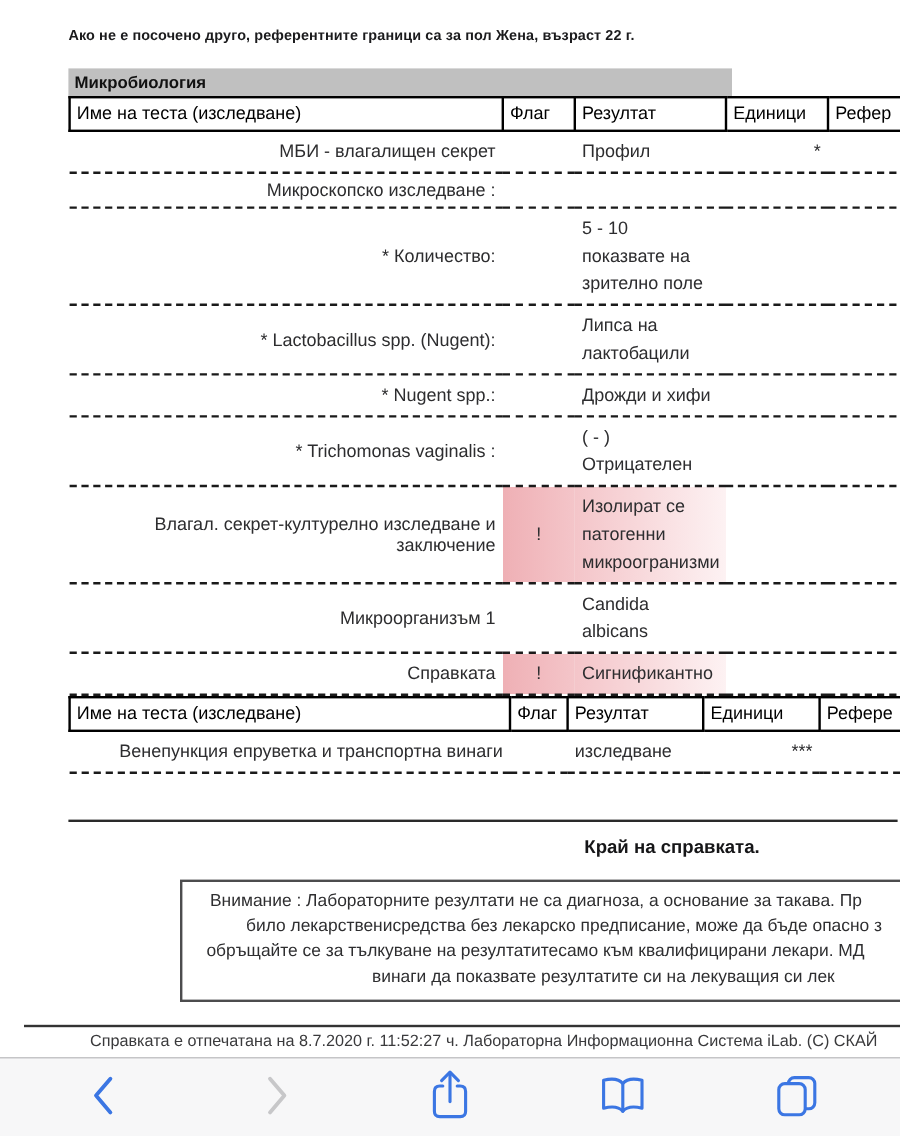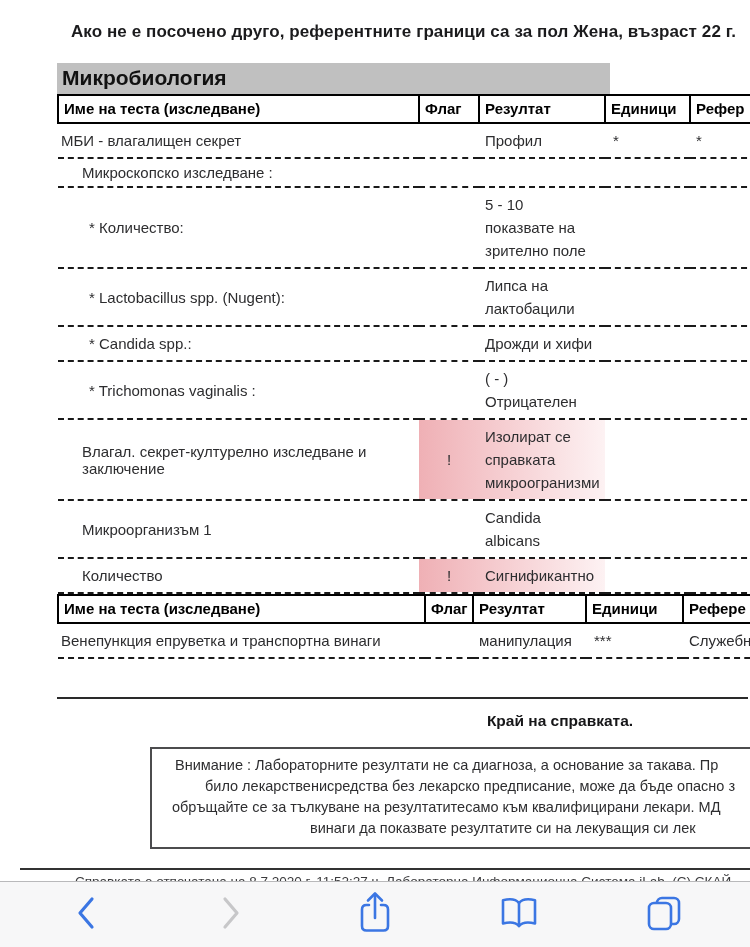--- a/index.html
+++ b/index.html
@@ -3,38 +3,39 @@
 <meta charset="utf-8">
 <style>
   * { margin:0; padding:0; box-sizing:border-box; }
   html,body { width:750px; height:947px; }
   body {
     position:relative; overflow:hidden; background:#ffffff;
     font-family:"Liberation Sans","DejaVu Sans",sans-serif;
     color:#2d2d2f;
   }
   .doc { padding:22px 0 0 57px; }
-  .title { font-weight:bold; font-size:17px; color:#1b1b1d; letter-spacing:.1px;text-align:center; }
+  .title { font-weight:bold; font-size:12px; color:#1b1b1d; letter-spacing:.1px; }
 
   .section-bar {
     margin-top:21px; width:553px; background:#c0c0c0; color:#111;
-    font-weight:bold; font-size:21px; padding:3px 6px 4px 5px;
+    font-weight:bold; font-size:14px; padding:3px 6px 4px 5px;
   }
   table { border-collapse:collapse; table-layout:fixed; font-size:15px; }
   table.t1 { width:832px; }
   table.t2 { width:825px; }
   th {
     border:2px solid #000; background:#fff; color:#000;
-    font-size:15px; font-weight:bold; text-align:left; padding:4px 6px 5px 5px;
+    font-size:15px; font-weight:normal; text-align:left; padding:4px 6px 5px 5px;
     overflow:hidden; white-space:nowrap;
   }
   th.right { }
   td {
     border-bottom:2px dashed #1a1a1a; padding:5px 6px; vertical-align:middle;
     overflow:hidden;
+    text-align:right;
   }
   td.name { padding-left:3px; }
   td.ind1 { padding-left:24px; }
   td.ind2 { padding-left:31px; }
   td.flag { text-align:center; }
   td.result { text-align:left; }
   td.units { padding-left:8px; }
   .rline { display:block; line-height:23px; }
   tr.hl td.flag   { background:linear-gradient(90deg,#efb0b5 0%,#f4c5c9 100%); }
   tr.hl td.result { background:linear-gradient(90deg,#f4c5c9 0%,#fdf2f3 100%); }
@@ -117,21 +118,21 @@
         <td class="name ind2">* Lactobacillus spp. (Nugent):</td>
         <td class="flag"></td>
         <td class="result">
           <span class="rline">Липса на</span>
           <span class="rline">лактобацили</span>
         </td>
         <td class="units"></td>
         <td></td>
       </tr>
       <tr>
-        <td class="name ind2">* Candida spp.:</td>
+        <td class="name ind2">* Nugent spp.:</td>
         <td class="flag"></td>
         <td class="result">
             <span class="rline">Дрожди и хифи</span>
           </td>
         <td class="units"></td>
         <td></td>
       </tr>
       <tr>
         <td class="name ind2">* Trichomonas vaginalis :</td>
         <td class="flag"></td>
@@ -140,37 +141,37 @@
           <span class="rline">Отрицателен</span>
         </td>
         <td class="units"></td>
         <td></td>
       </tr>
       <tr class="hl">
         <td class="name ind1">Влагал. секрет-културелно изследване и заключение</td>
         <td class="flag">!</td>
         <td class="result">
           <span class="rline">Изолират се</span>
-          <span class="rline">справката</span>
+          <span class="rline">патогенни</span>
           <span class="rline">микроогранизми</span>
         </td>
         <td class="units"></td>
         <td></td>
       </tr>
       <tr>
         <td class="name ind1">Микроорганизъм 1</td>
         <td class="flag"></td>
         <td class="result">
             <span class="rline">Candida albicans</span>
           </td>
         <td class="units"></td>
         <td></td>
       </tr>
       <tr class="hl">
-        <td class="name ind1">Количество</td>
+        <td class="name ind1">Справката</td>
         <td class="flag">!</td>
         <td class="result">
             <span class="rline">Сигнификантно</span>
           </td>
         <td class="units"></td>
         <td></td>
       </tr>
     </tbody>
   </table>
 
@@ -189,21 +190,21 @@
         <th class="right">Резултат</th>
         <th>Единици</th>
         <th>Рефере</th>
       </tr>
     </thead>
     <tbody>
       <tr>
         <td class="name">Венепункция епруветка и транспортна винаги</td>
         <td class="flag"></td>
         <td class="result">
-            <span class="rline">манипулация</span>
+            <span class="rline">изследване</span>
           </td>
         <td class="units">***</td>
         <td>Служебн</td>
       </tr>
     </tbody>
   </table>
 
   <div class="end-rule"></div>
   <div class="end-note">Край на справката.</div>
 

